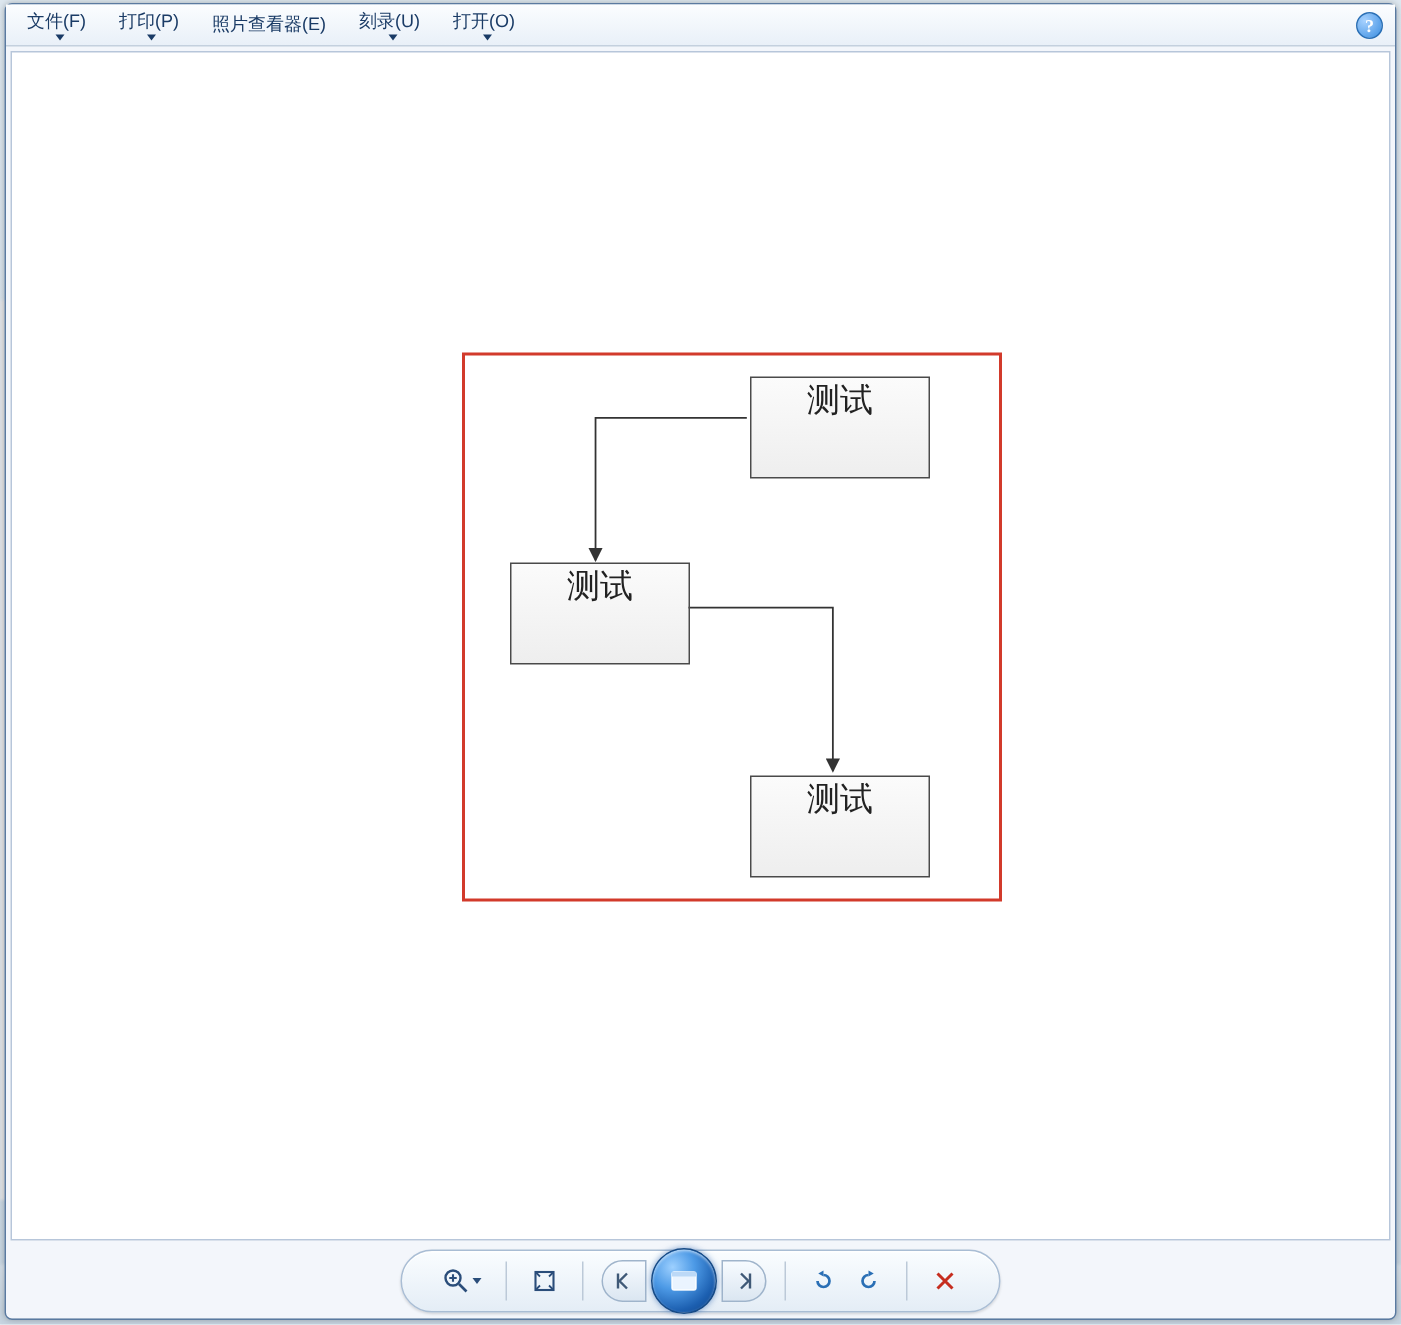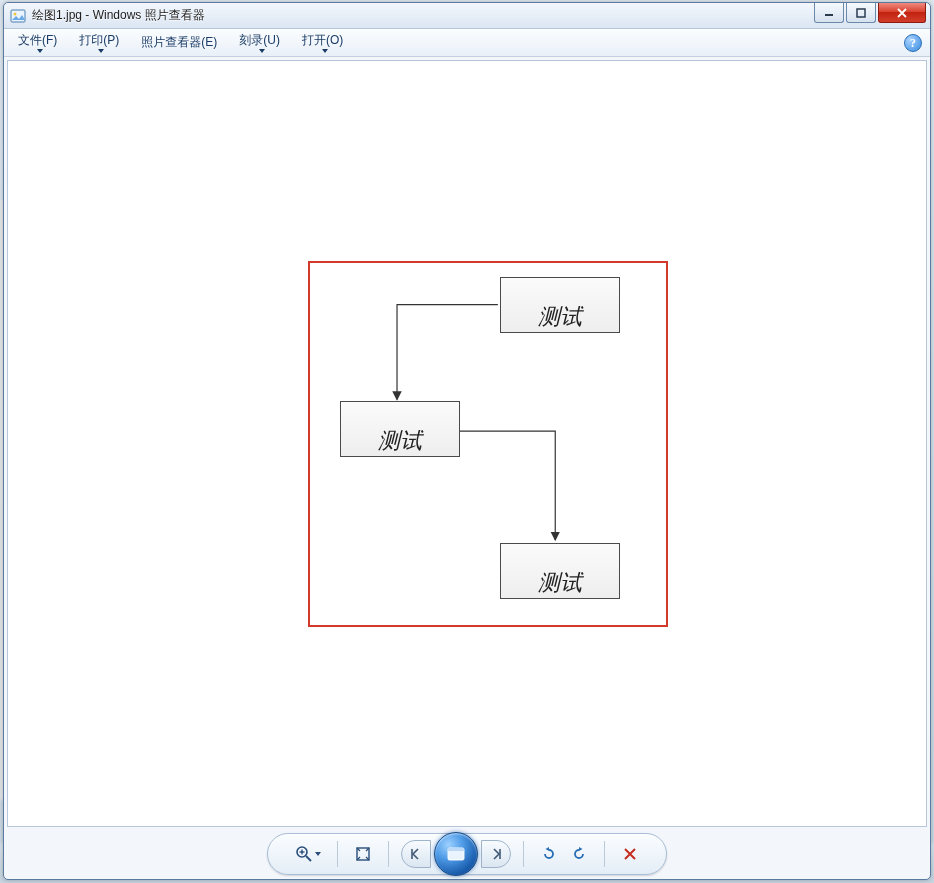--- a/index.html
+++ b/index.html
@@ -99,25 +99,25 @@
   }
   
   .picture {
     position:absolute; left:300px; top:200px;
     width:360px; height:366px;
     border:2px solid #d23a2b;
     background:#fff;
   }
   .node {
     position:absolute;
-    width:120px; height:56px;
+    width:120px; height:68px;
     border:1px solid #4a4a4a;
     background:linear-gradient(180deg,#fbfbfb,#eeeeee);
-    display:flex;align-items:flex-end;justify-content:center;
-    font-size:22px; color:#222; font-family:"SimSun","Microsoft YaHei",serif;font-style:italic;
+    display:flex;align-items:flex-start;justify-content:center;
+    font-size:22px; color:#222; font-family:"SimSun","Microsoft YaHei",serif;
   }
   .node.n1{ left:190px; top:14px; }
   .node.n2{ left:30px;  top:138px; }
   .node.n3{ left:190px; top:280px; }
   .picture svg.arrows{position:absolute;left:0;top:0;width:100%;height:100%;pointer-events:none;}
 
   
   .toolbar {
     position:absolute; left:50%; bottom:4px; transform:translateX(-50%);
     width:400px; height:42px;
@@ -161,47 +161,20 @@
   }
 </style>
 </head>
 <body>
 
 <div class="bg-strip left"></div>
 <div class="bg-strip bottom"></div>
 
 <div class="window">
 
-  <div class="titlebar">
-    <span class="app-icon">
-      <svg width="16" height="16" viewBox="0 0 16 16">
-        <rect x="1" y="2" width="14" height="12" rx="1" fill="#eaf4ff" stroke="#4b7fb3"></rect>
-        <circle cx="5" cy="6" r="1.5" fill="#f5c23d"></circle>
-        <path d="M2 12 L6 8 L9 11 L12 7 L15 12 Z" fill="#6aa9e6"></path>
-      </svg>
-    </span>
-    <span class="title">绘图1.jpg - Windows 照片查看器</span>
-    <div class="win-buttons">
-      <div class="win-btn min">
-        <svg width="10" height="10">
-            <rect x="1" y="6" width="8" height="2" fill="#2a3b50"></rect>
-          </svg>
-      </div>
-      <div class="win-btn max">
-        <svg width="10" height="10">
-            <rect x="1" y="1" width="8" height="8" fill="none" stroke="#2a3b50" stroke-width="1.5"></rect>
-          </svg>
-      </div>
-      <div class="win-btn close">
-        <svg width="12" height="12">
-            <path d="M2 2 L10 10 M10 2 L2 10" stroke="#fff" stroke-width="1.8"></path>
-          </svg>
-      </div>
-    </div>
-  </div>
 
   <div class="menubar">
     <div class="menu-item">
       <span>文件(F)</span>
       <span class="menu-drop"></span>
     </div>
     <div class="menu-item">
       <span>打印(P)</span>
       <span class="menu-drop"></span>
     </div>

